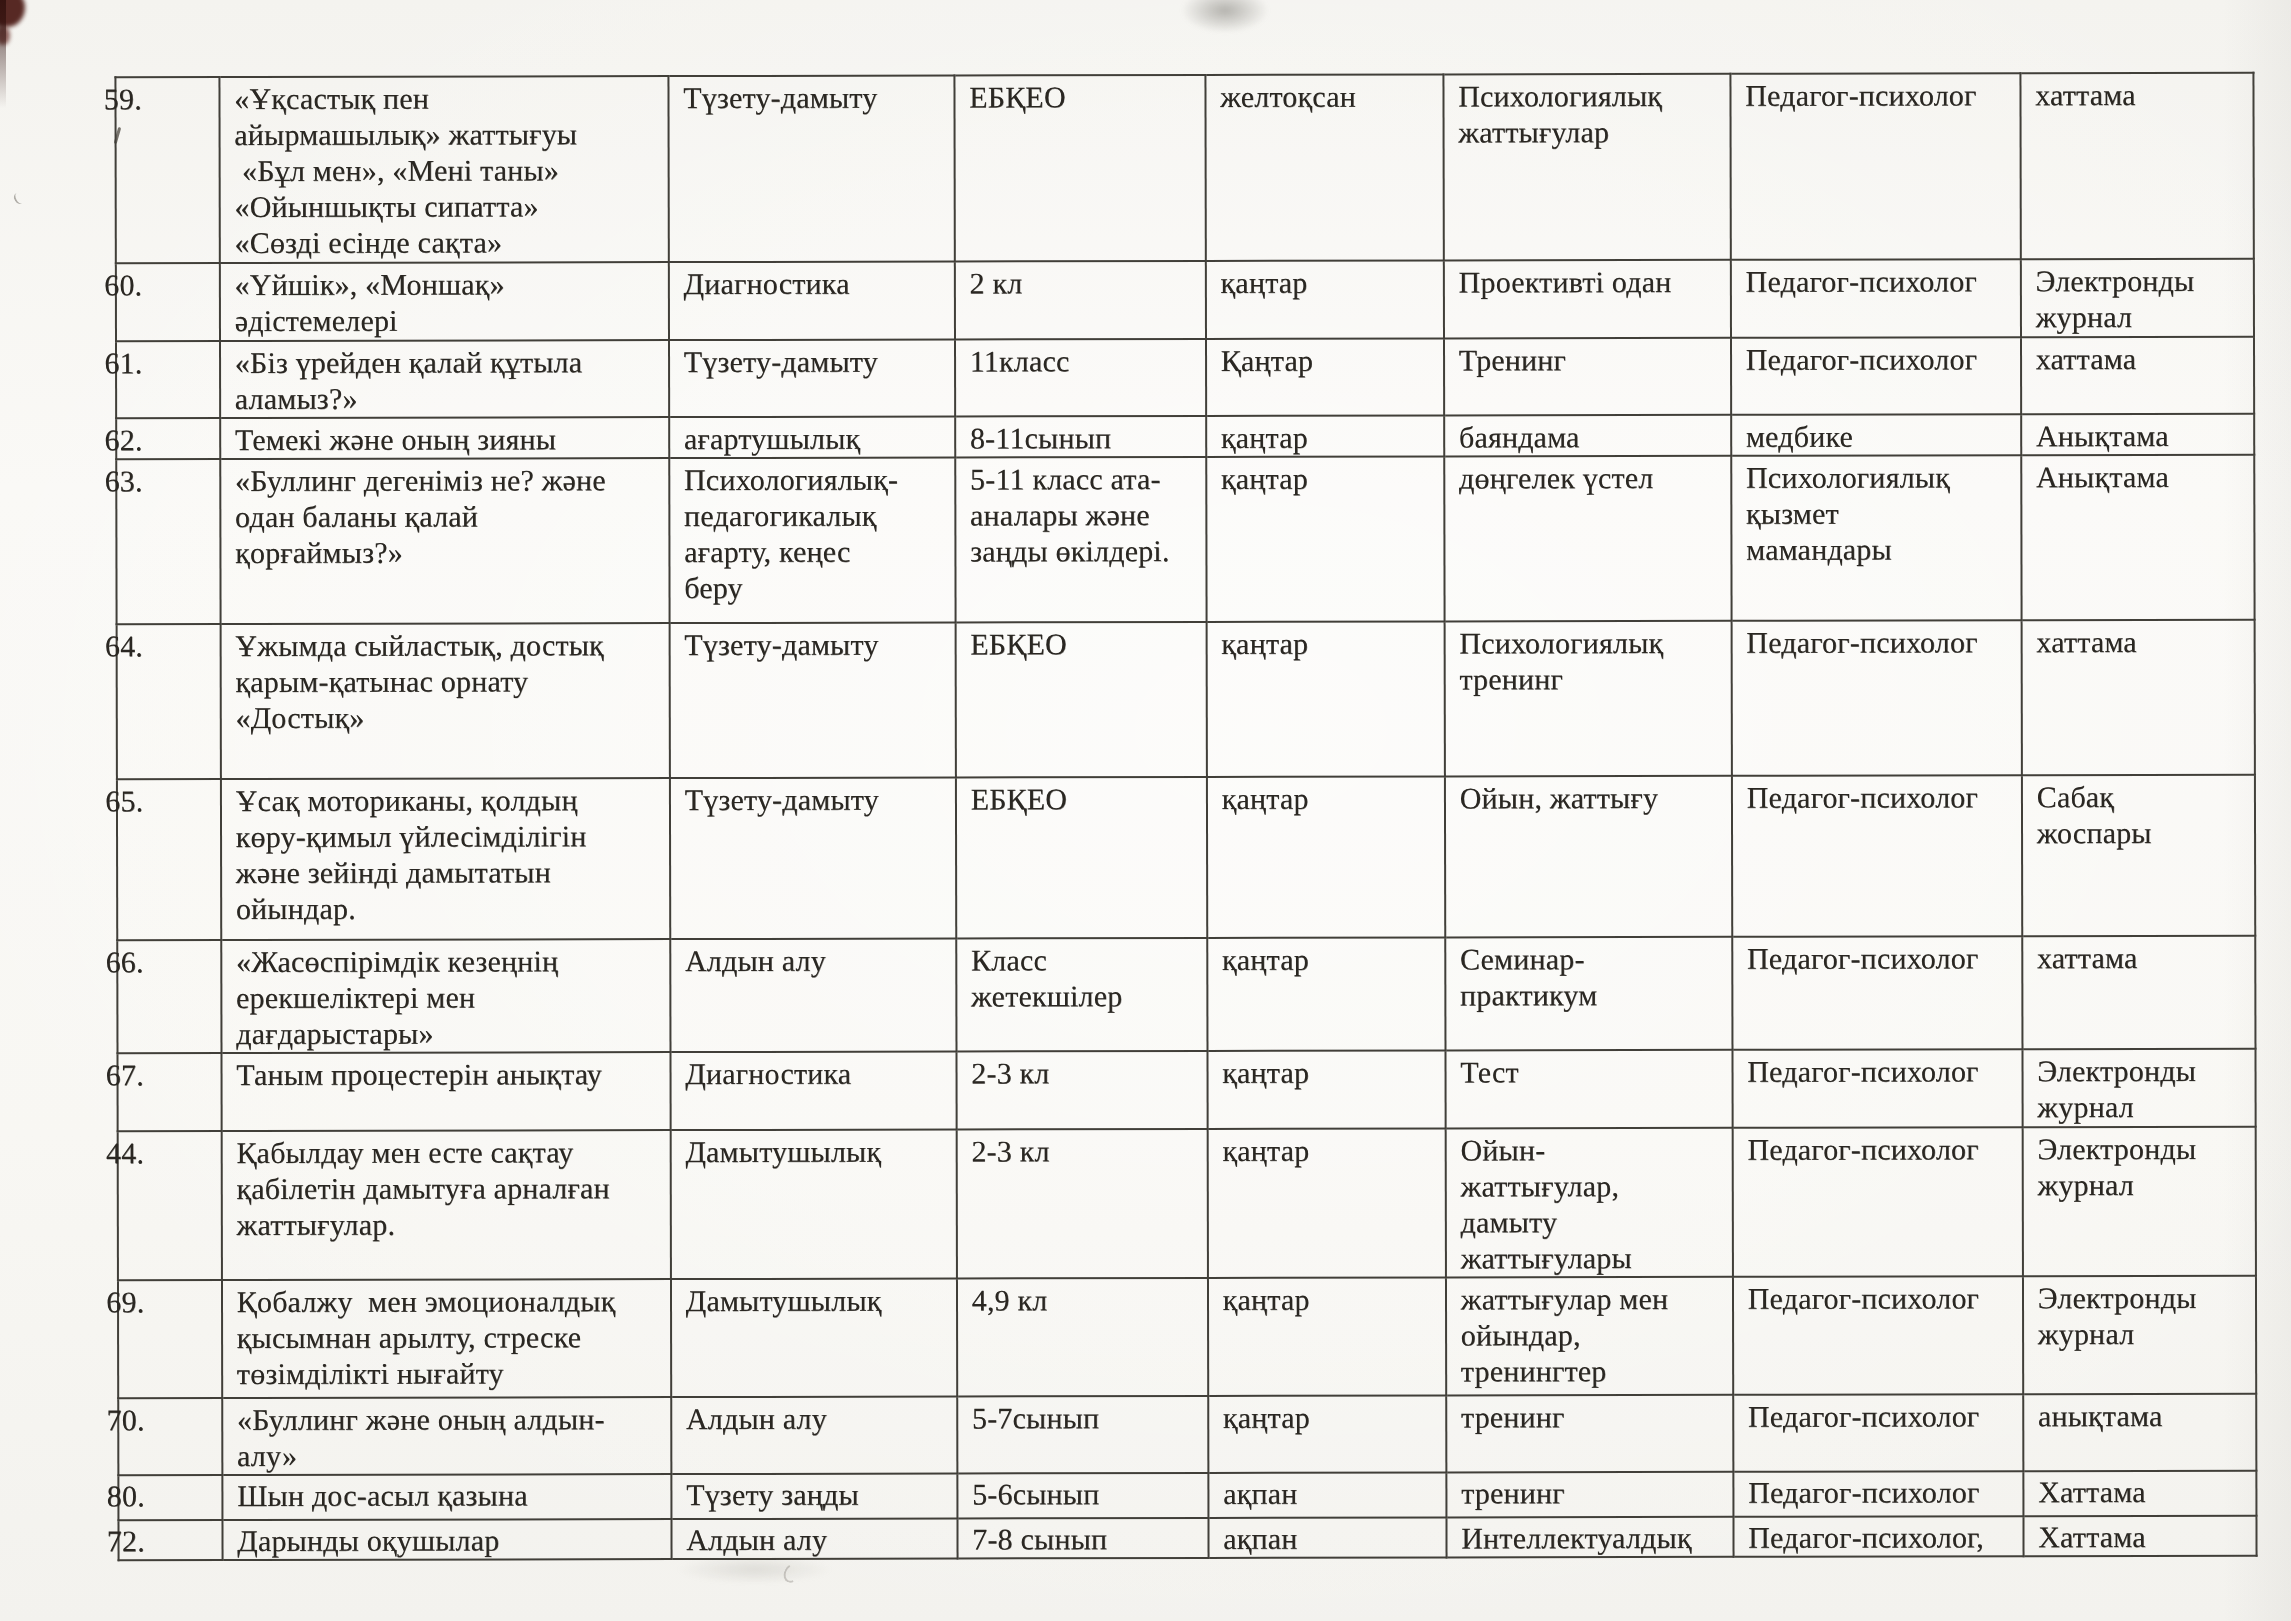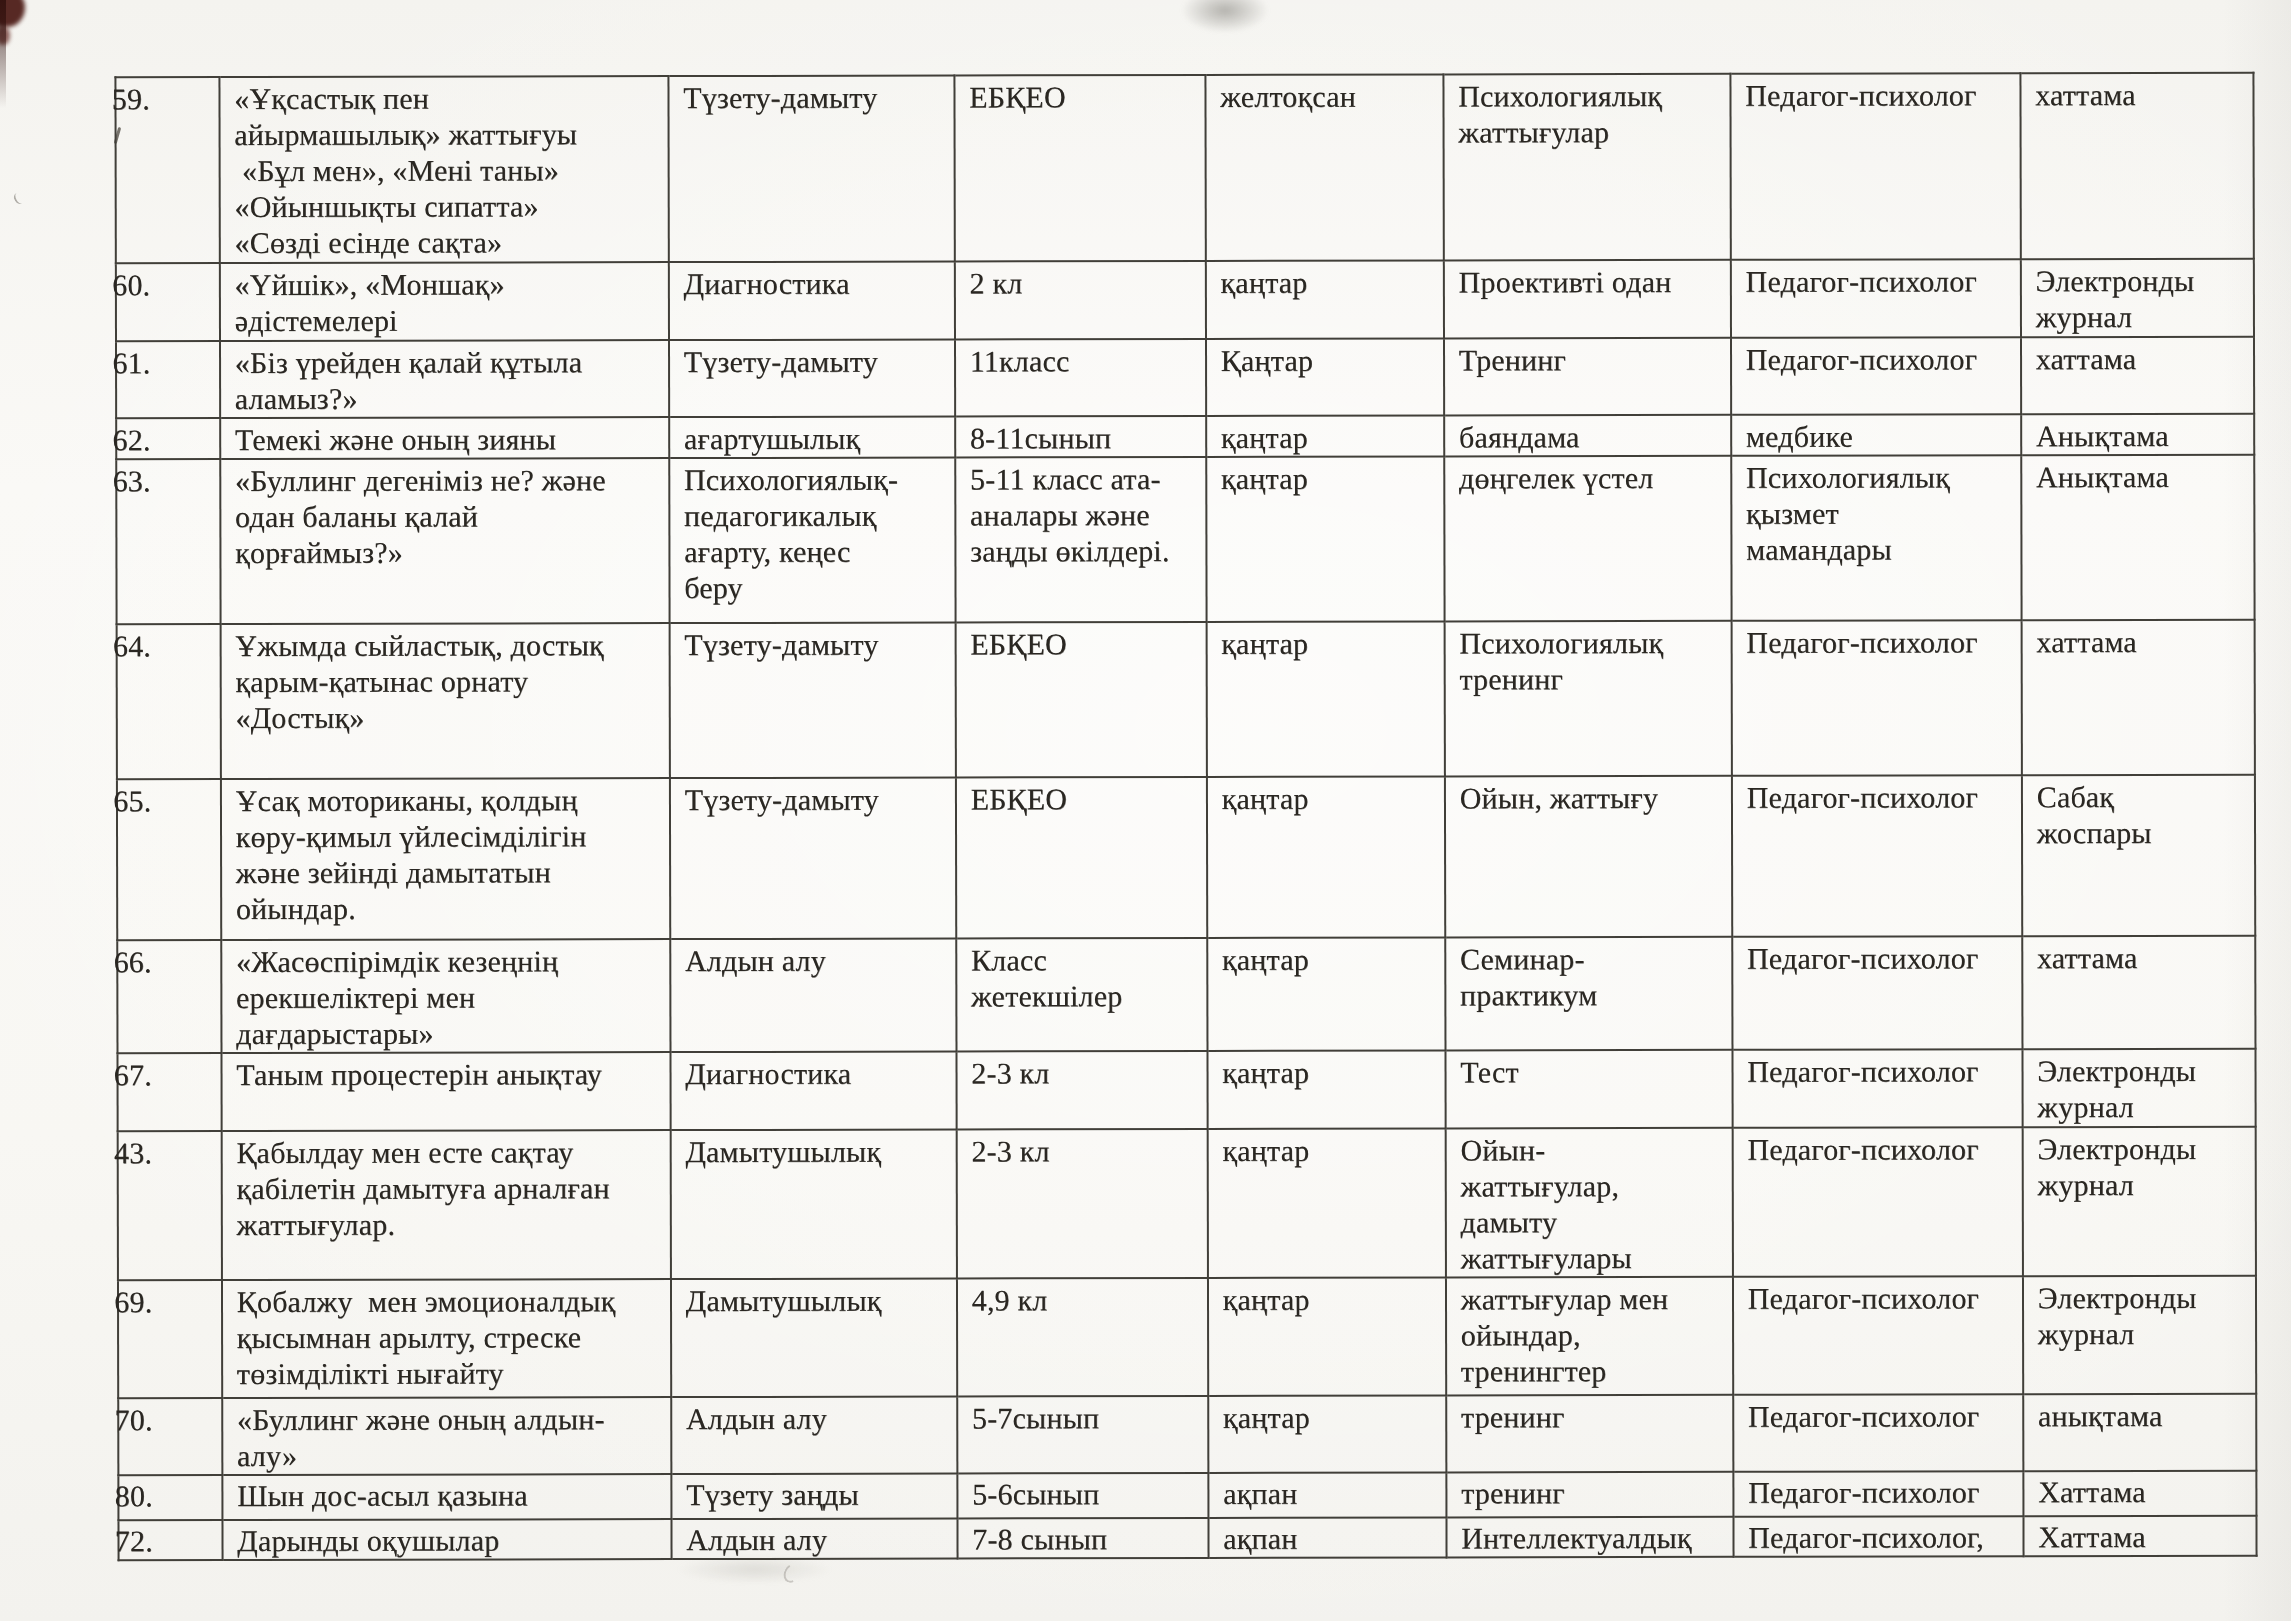--- a/index.html
+++ b/index.html
@@ -44,21 +44,21 @@
     padding: 2.9px 9.8px 0 13.7px;
     font-size: 30px;
     line-height: 36px;
     letter-spacing: 0.2px;
     color: #2a2722;
     white-space: pre-wrap;
     text-shadow: 0.4px 0.4px 0.6px rgba(42,39,34,0.55);
     overflow: visible;
   }
   td.cell-num {
-    padding-left: 9px;
+    padding-left: 1px;
     padding-right: 2px;
     border-radius: 13px;
   }
   td.cell-num span {
     position: relative;
     left: -13.7px;
     display: inline-block;
   }
 
   
@@ -260,21 +260,21 @@
           <td class="cell cell-name"><span>Таным процестерін анықтау</span></td>
           <td class="cell cell-direction"><span>Диагностика</span></td>
           <td class="cell cell-audience"><span>2-3 кл</span></td>
           <td class="cell cell-month"><span>қаңтар</span></td>
           <td class="cell cell-form"><span>Тест</span></td>
           <td class="cell cell-responsible"><span>Педагог-психолог</span></td>
           <td class="cell cell-document"><span>Электронды
 журнал</span></td>
         </tr>
         <tr style="height: 139px;">
-          <td class="cell cell-num"><span>43.</span></td>
+          <td class="cell cell-num"><span>44.</span></td>
           <td class="cell cell-name"><span>Қабылдау мен есте сақтау
 қабілетін дамытуға арналған
 жаттығулар.</span></td>
           <td class="cell cell-direction"><span>Дамытушылық</span></td>
           <td class="cell cell-audience"><span>2-3 кл</span></td>
           <td class="cell cell-month"><span>қаңтар</span></td>
           <td class="cell cell-form"><span>Ойын-
 жаттығулар,
 дамыту
 жаттығулары</span></td>

